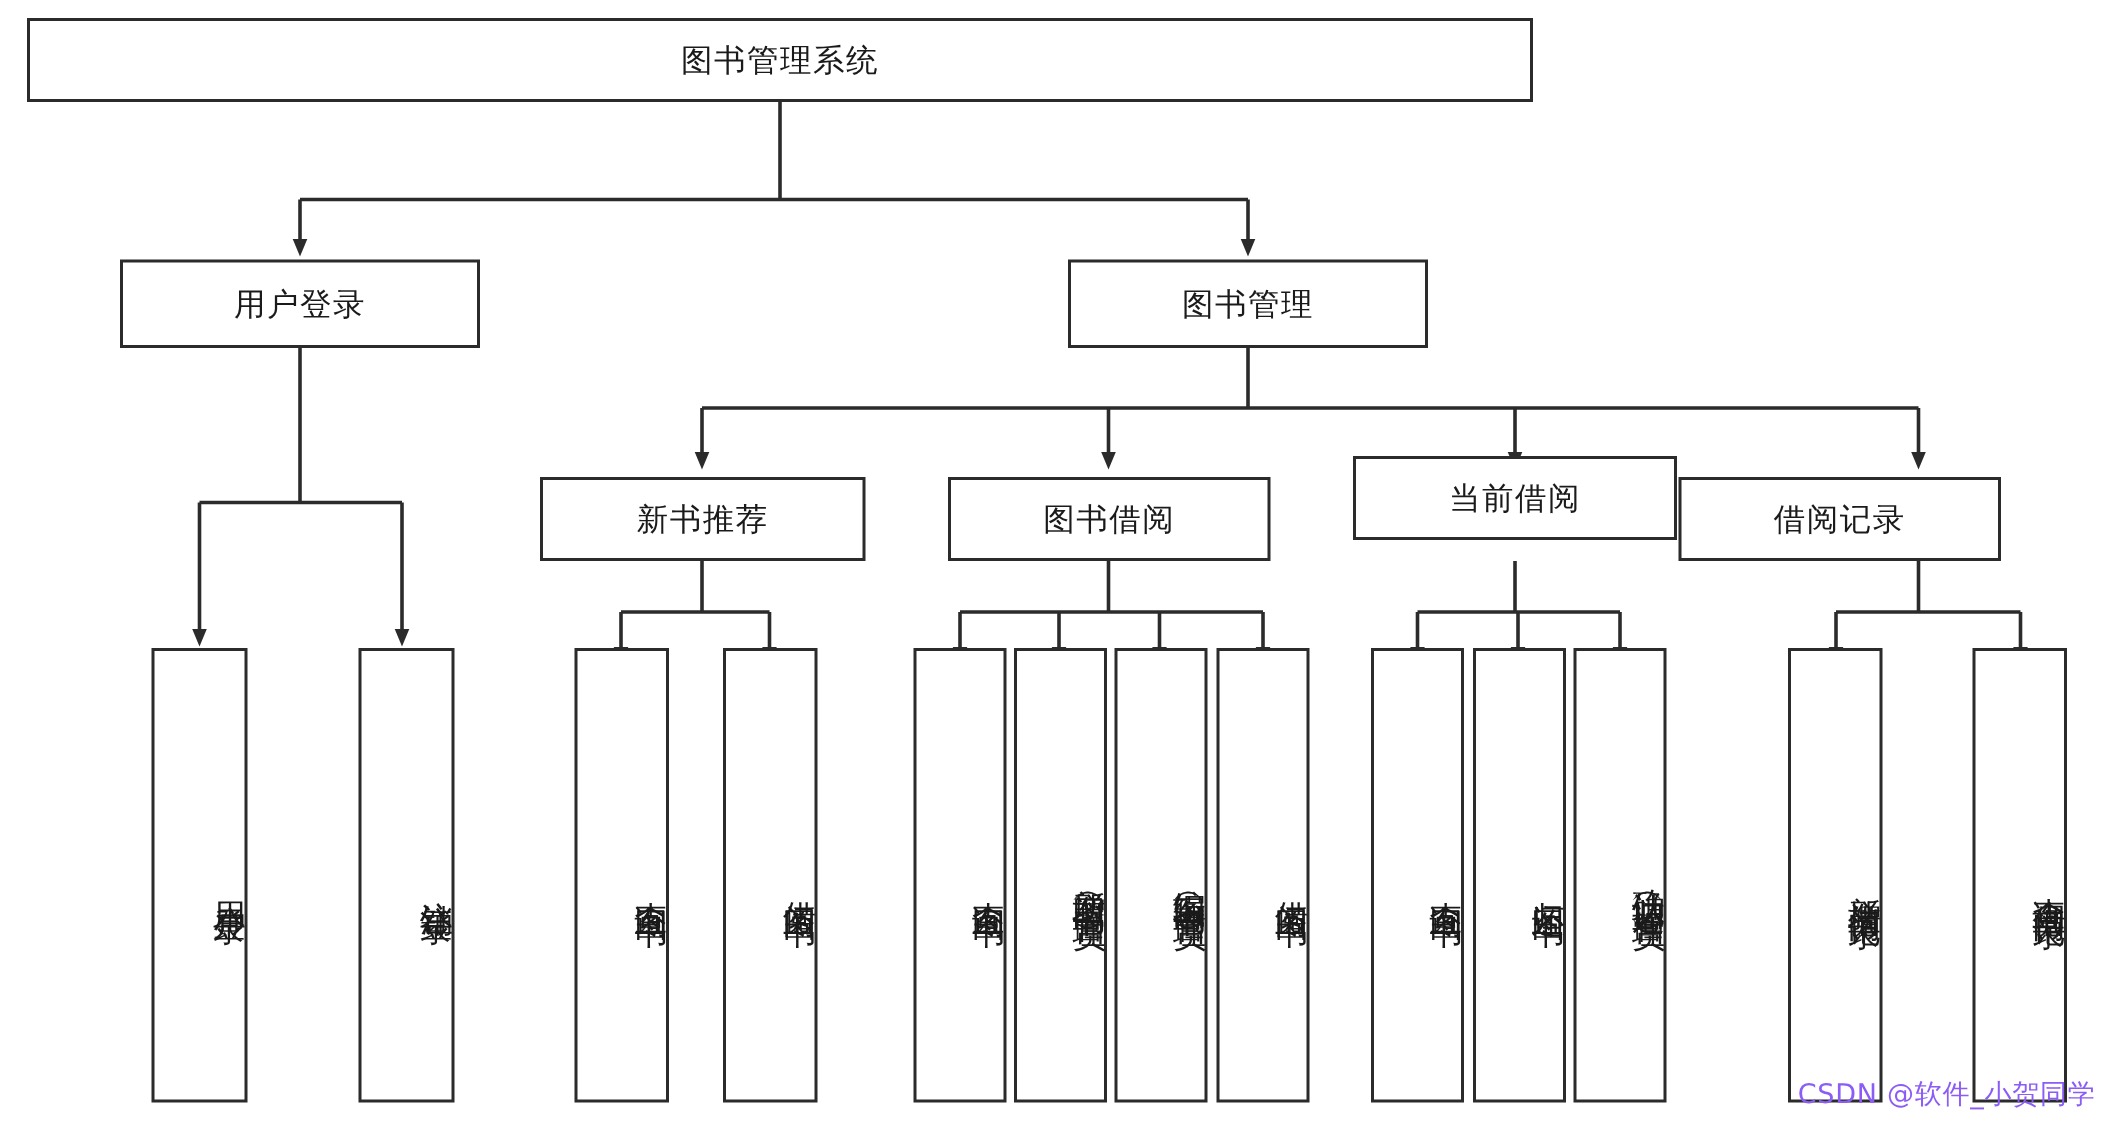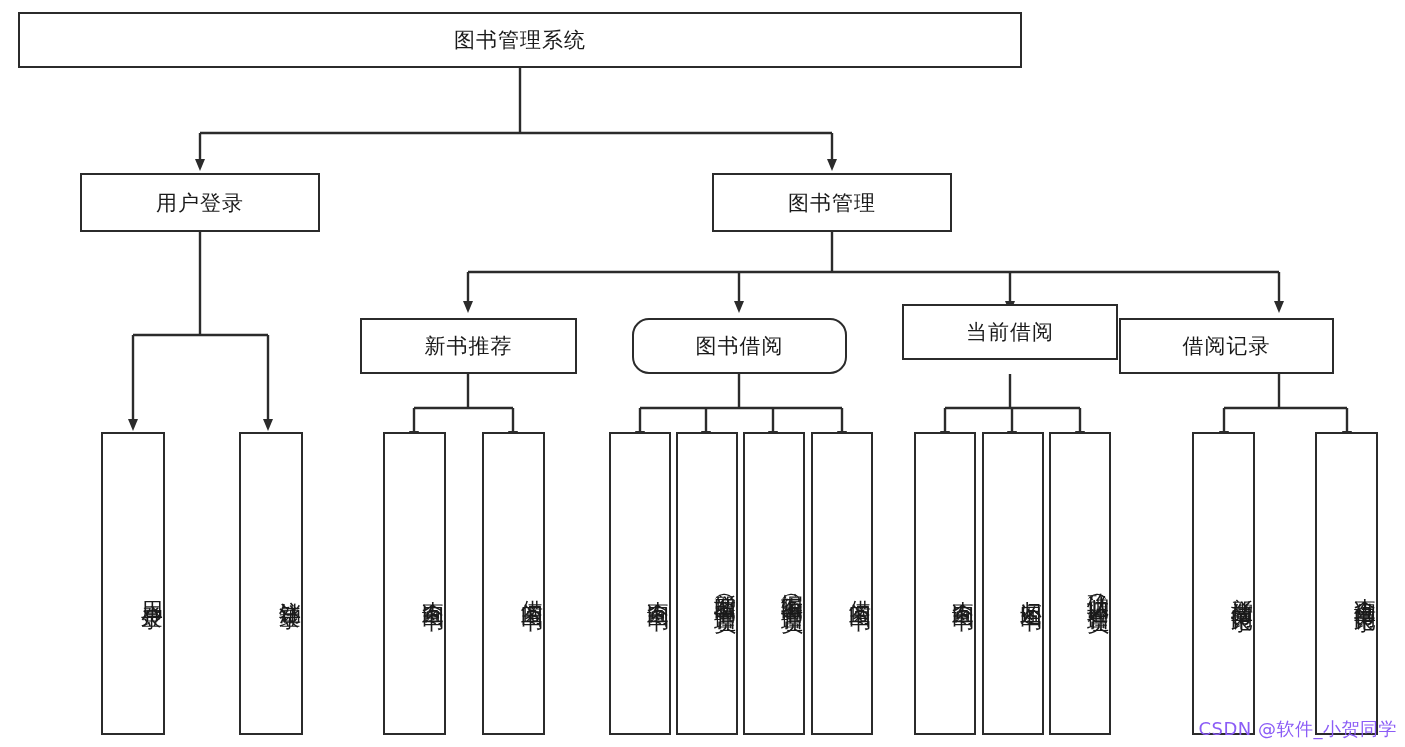--- a/index.html
+++ b/index.html
@@ -122,21 +122,21 @@
   <div class="node h" style="left:80px; top:173px; width:240px; height:59px;">
     <span>用户登录</span>
   </div>
   <div class="node h" style="left:712px; top:173px; width:240px; height:59px;text-align:right;">
     <span>图书管理</span>
   </div>
 
   <div class="node h" style="left:360px; top:318px; width:217px; height:56px;">
     <span>新书推荐</span>
   </div>
-  <div class="node h" style="left:632px; top:318px; width:215px; height:56px;border-radius:17px;">
+  <div class="node h" style="left:632px; top:318px; width:215px; height:56px;">
     <span>图书借阅</span>
   </div>
   <div class="node h" style="left:902px; top:304px; width:216px; height:56px;">
     <span>当前借阅</span>
   </div>
   <div class="node h" style="left:1119px; top:318px; width:215px; height:56px;">
     <span>借阅记录</span>
   </div>
 
   <div class="node v" style="left:101px; top:432px; width:64px; height:303px;">

